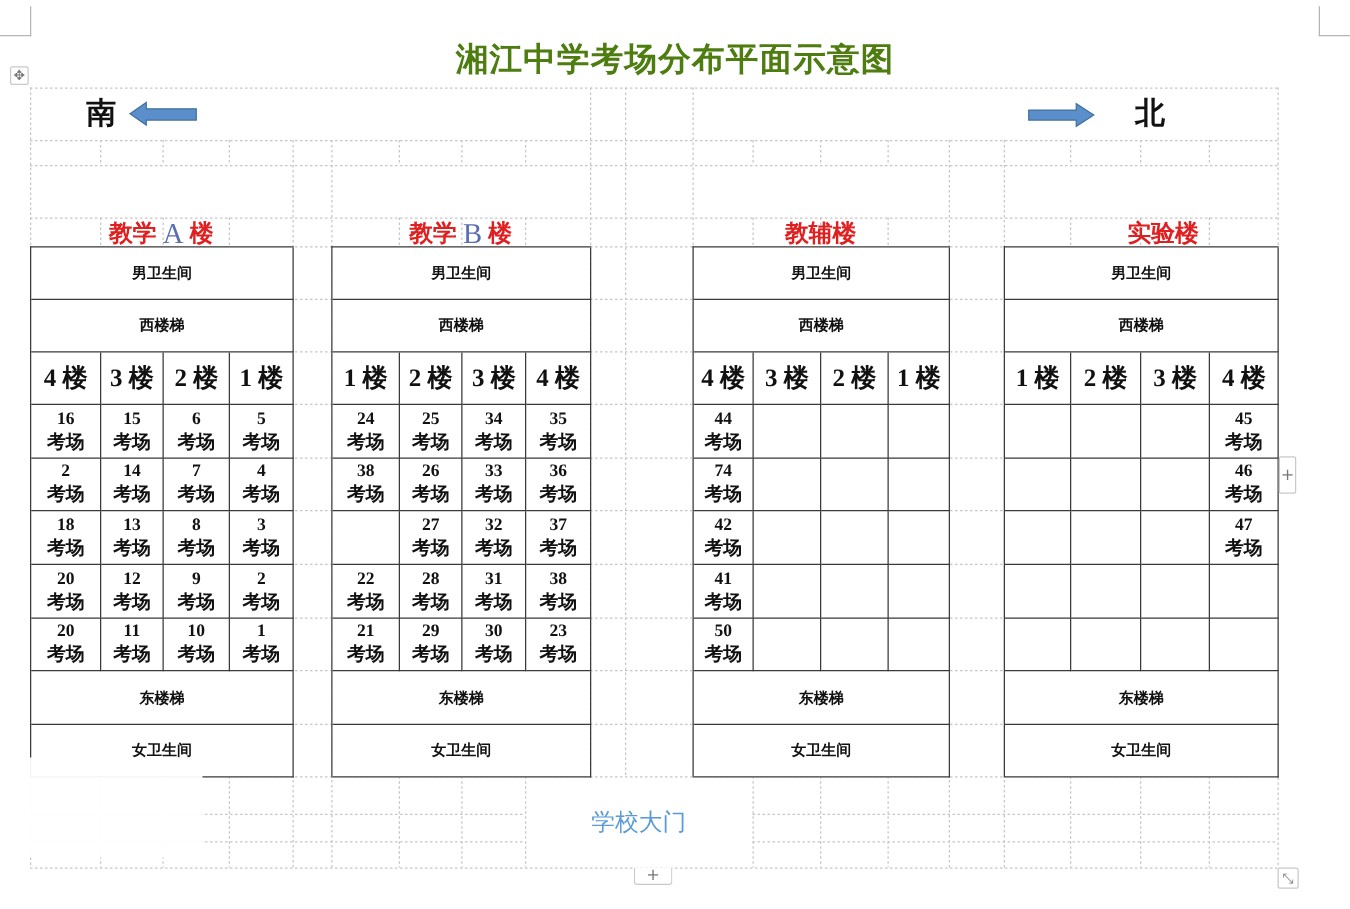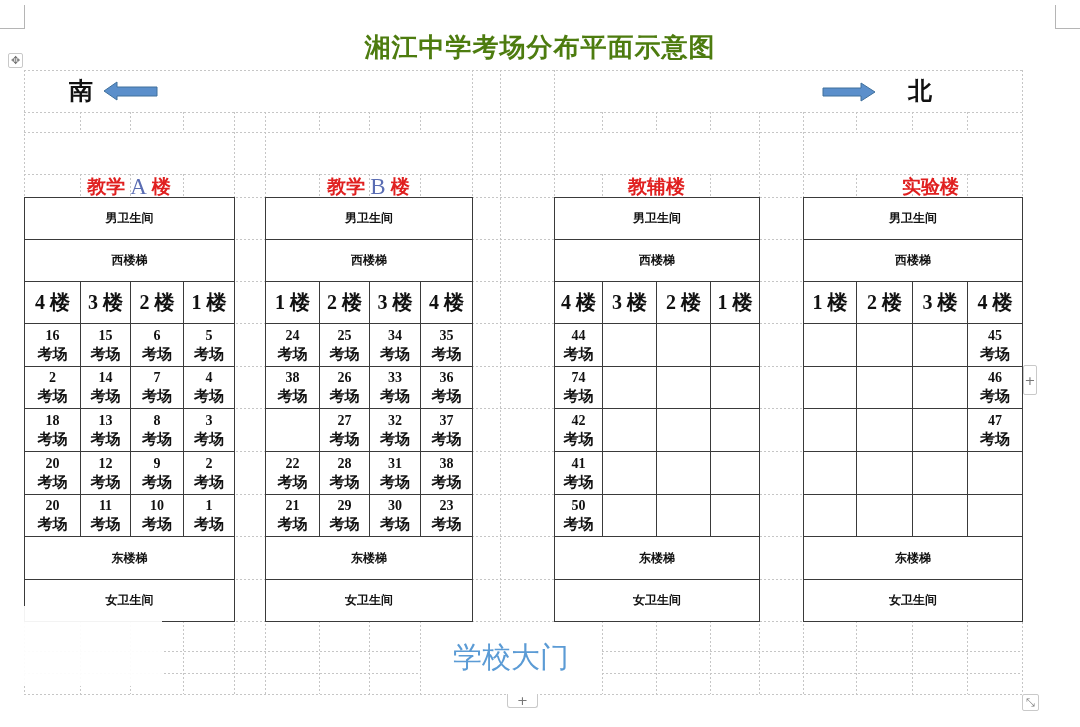--- a/index.html
+++ b/index.html
@@ -12,21 +12,21 @@
   .compass{position:absolute;top:75px;font-size:24px;font-weight:bold;color:#111;line-height:32px;}
   .bname{position:absolute;top:133px;height:41px;display:flex;align-items:center;justify-content:center;font-size:19px;font-weight:bold;color:#e02020;margin-top:33px;}
   .bname .letter{color:#5a6db3;font-size:23px;font-weight:normal;margin:0 5px;}
   .bt{position:absolute;top:197px;display:grid;background:#fff;border-left:1.5px solid #3a3a3a;border-top:1.5px solid #3a3a3a;font-weight:bold;color:#111;
       grid-template-rows:42px 42px 42px 43px 42px 43px 43px 42px 43px 42px;}
   .bt > div{box-sizing:border-box;border-right:1.5px solid #3a3a3a;border-bottom:1.5px solid #3a3a3a;display:flex;flex-direction:column;align-items:center;justify-content:center;overflow:hidden;}
   .bt .span{grid-column:1 / -1;font-size:12px;}
   .bt .fl{font-size:20px;}
   .bt .num{font-size:14px;line-height:18px;}
   .bt .lbl{font-size:15px;line-height:19px;}
-  .gate{position:absolute;left:420px;top:622px;width:182px;height:72px;display:flex;align-items:center;justify-content:center;font-size:29px;color:#5b9bd5;text-align:right;}
+  .gate{position:absolute;left:420px;top:622px;width:182px;height:72px;display:flex;align-items:center;justify-content:center;font-size:19px;color:#5b9bd5;text-align:right;}
   .cover{position:absolute;left:24px;top:606px;width:138px;height:80px;background:#fff;opacity:0.94;}
 </style>
 </head>
 <body>
 
 <div class="corner-v" style="left:24px;top:5px;height:24px;"></div>
 <div class="corner-h" style="left:0;top:28px;width:25px;"></div>
 <div class="corner-v" style="left:1055px;top:5px;height:24px;"></div>
 <div class="corner-h" style="left:1055px;top:28px;width:25px;"></div>
 

